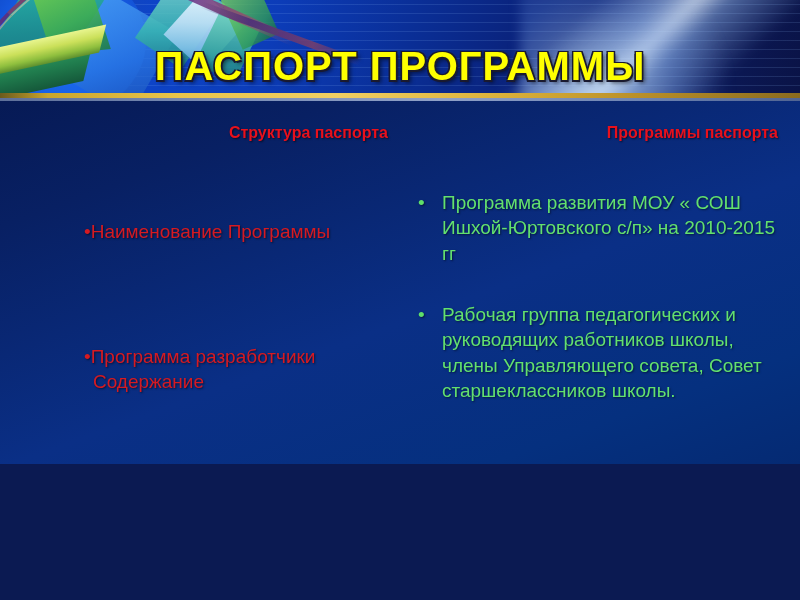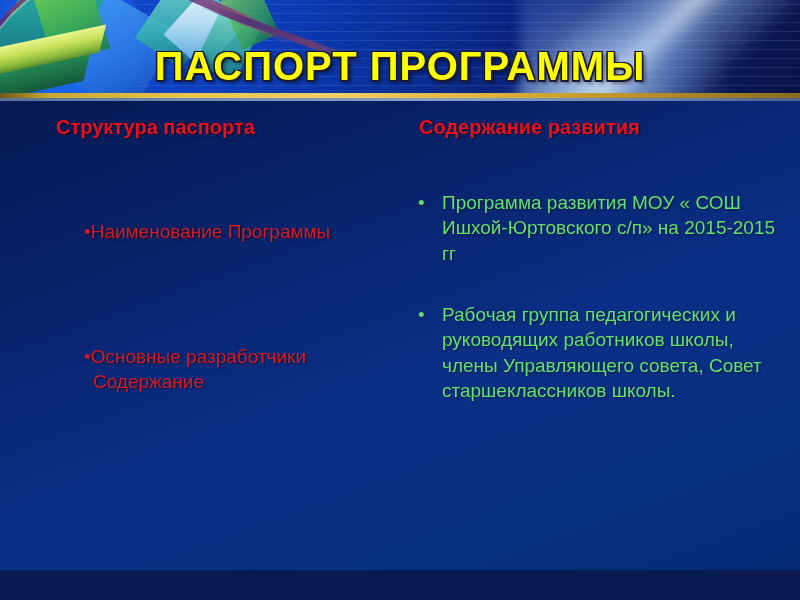--- a/index.html
+++ b/index.html
@@ -6,21 +6,21 @@
     margin: 0;
     padding: 0;
     background: #0b1a52;
   }
   body {
     font-family: "Liberation Sans", sans-serif;
   }
   #slide {
     position: relative;
     width: 800px;
-    height: 570px;
+    height: 464px;
     overflow: hidden;
     background: linear-gradient(160deg, #05154a 0%, #082063 30%, #0a2f86 62%, #05307f 85%, #052a73 100%);
   }
 
   
   .banner {
     position: absolute;
     left: 0; top: 0;
     width: 800px; height: 97px;
     overflow: hidden;
@@ -199,26 +199,27 @@
     position: absolute;
     left: 40px; top: 112px;
     width: 360px;
   }
   .col-right {
     position: absolute;
     left: 410px; top: 112px;
     width: 380px;
   }
   .col-heading {
-    font-size: 20px;
+    font-size: 16px;
     font-weight: bold;
     color: #e8101c;
     text-shadow: 1px 1px 2px rgba(0,0,0,0.6);
-    margin: 4px;
+    margin: 12px;
     white-space: nowrap;
+    text-align: right;
   }
   .col-left .col-heading { padding-left: 12px; }
   .col-right .col-heading { padding-left: 5px; }
 
   
   .red-item {
     position: absolute;
     font-size: 19px;
     color: #d51a22;
     text-shadow: 1px 1px 2px rgba(0,0,0,0.55);
@@ -299,31 +300,31 @@
   <div class="title">ПАСПОРТ ПРОГРАММЫ</div>
 
   <div class="col-left">
     <div class="col-heading">Структура паспорта</div>
 
     <div class="red-item" id="red-1">
       <span class="dot">•</span><span>Наименование Программы</span>
     </div>
 
     <div class="red-item" id="red-2">
-      <span class="dot">•</span><span>Основные разработчики</span>
+      <span class="dot">•</span><span>Программа разработчики</span>
       <span class="cont">Содержание</span>
     </div>
   </div>
 
   <div class="col-right">
-    <div class="col-heading">Содержание развития</div>
+    <div class="col-heading">Программы паспорта</div>
 
     <div class="green-item" id="green-1">
       <span class="gdot">•</span>
-      <span class="gtext">Программа развития МОУ « СОШ Ишхой-Юртовского с/п» на 2015-2015 гг</span>
+      <span class="gtext">Программа развития МОУ « СОШ Ишхой-Юртовского с/п» на 2010-2015 гг</span>
     </div>
 
     <div class="green-item" id="green-2">
       <span class="gdot">•</span>
       <span class="gtext"> Рабочая группа педагогических и руководящих работников школы, члены Управляющего совета, Совет старшеклассников школы.</span>
     </div>
   </div>
 
 </div>
 

